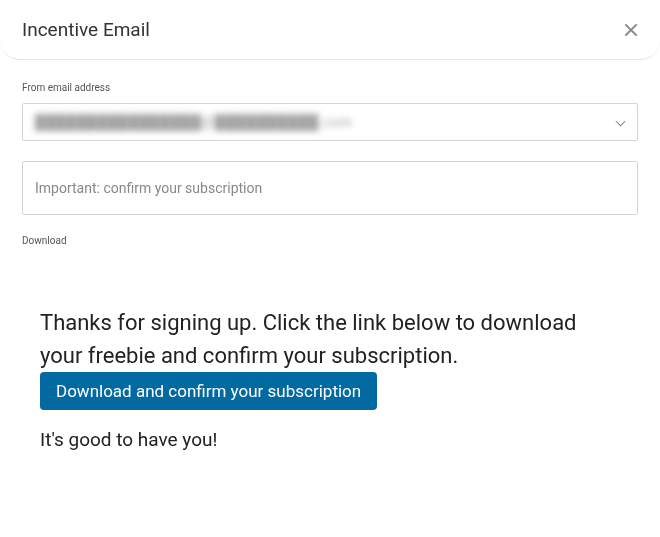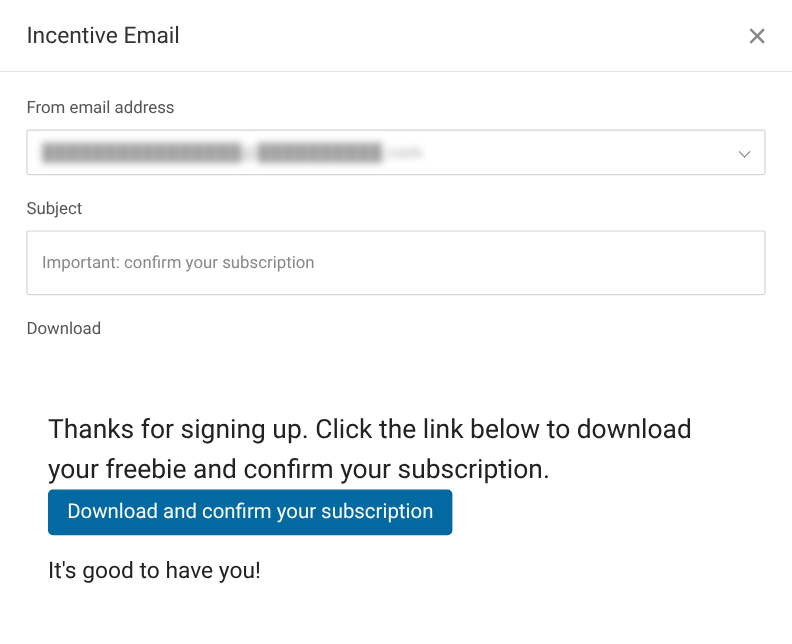--- a/index.html
+++ b/index.html
@@ -13,20 +13,21 @@
       width: 660px;
       height: 537px;
       overflow: hidden;
     }
     .modal-header {
       display: flex;
       justify-content: space-between;
       align-items: center;
       padding: 18px 22px;
       border-bottom: 1px solid #e5e5e5;
+      border-radius: 20px;
     }
     .modal-title {
       font-size: 19px;
       font-weight: 400;
       color: #333;
     }
     .close-icon {
       width: 14px;
       height: 14px;
       position: relative;
@@ -46,21 +47,21 @@
     .close-icon::before { transform: rotate(45deg); }
     .close-icon::after { transform: rotate(-45deg); }
     .modal-body {
       padding: 22px;
     }
     .form-group {
       margin-bottom: 20px;
     }
     .form-label {
       display: block;
-      font-size: 14px;
+      font-size: 10px;
       color: #555;
       margin-bottom: 10px;
     }
     .select-wrapper {
       position: relative;
       border: 1px solid #d5d5d5;
       border-radius: 2px;
       height: 38px;
       display: flex;
       align-items: center;
@@ -139,21 +140,20 @@
 <div class="modal-body">
   <div class="form-group">
     <label class="form-label">From email address</label>
     <div class="select-wrapper">
       <div class="select-value">████████████████@██████████.com</div>
       <div class="chevron"></div>
     </div>
   </div>
 
   <div class="form-group">
-    <label class="form-label">Subject</label>
     <input type="text" class="text-input" value="Important: confirm your subscription" style="">
   </div>
 
   <div class="form-group">
     <label class="form-label">Download</label>
     <div class="content-area">
       <p class="content-text">Thanks for signing up. Click the link below to download your freebie and confirm your subscription.</p>
       <button class="download-button">Download and confirm your subscription</button>
       <p class="closing-text">It's good to have you!</p>
     </div>

